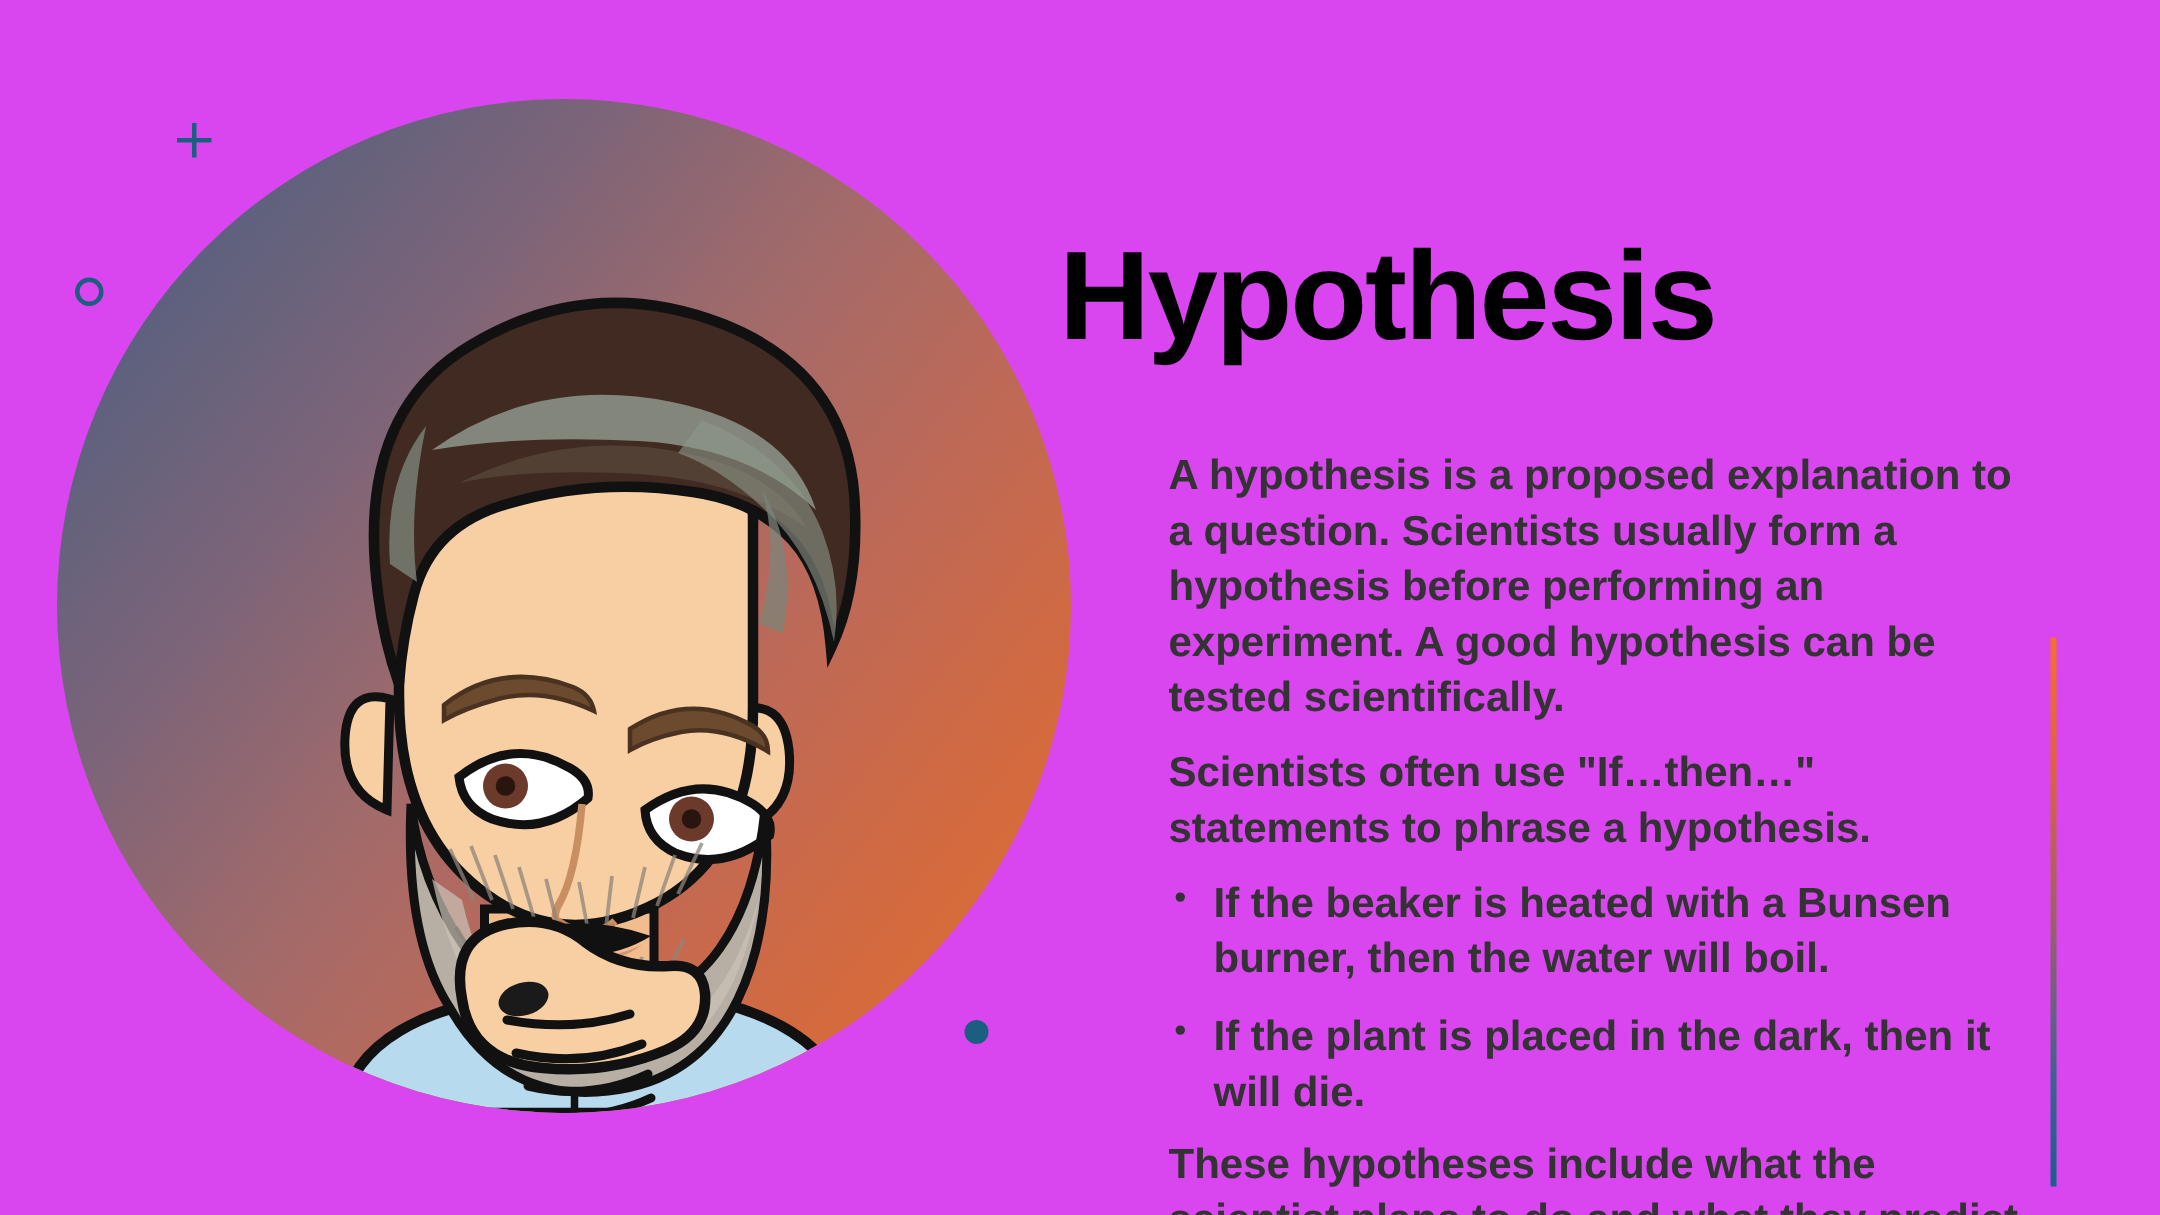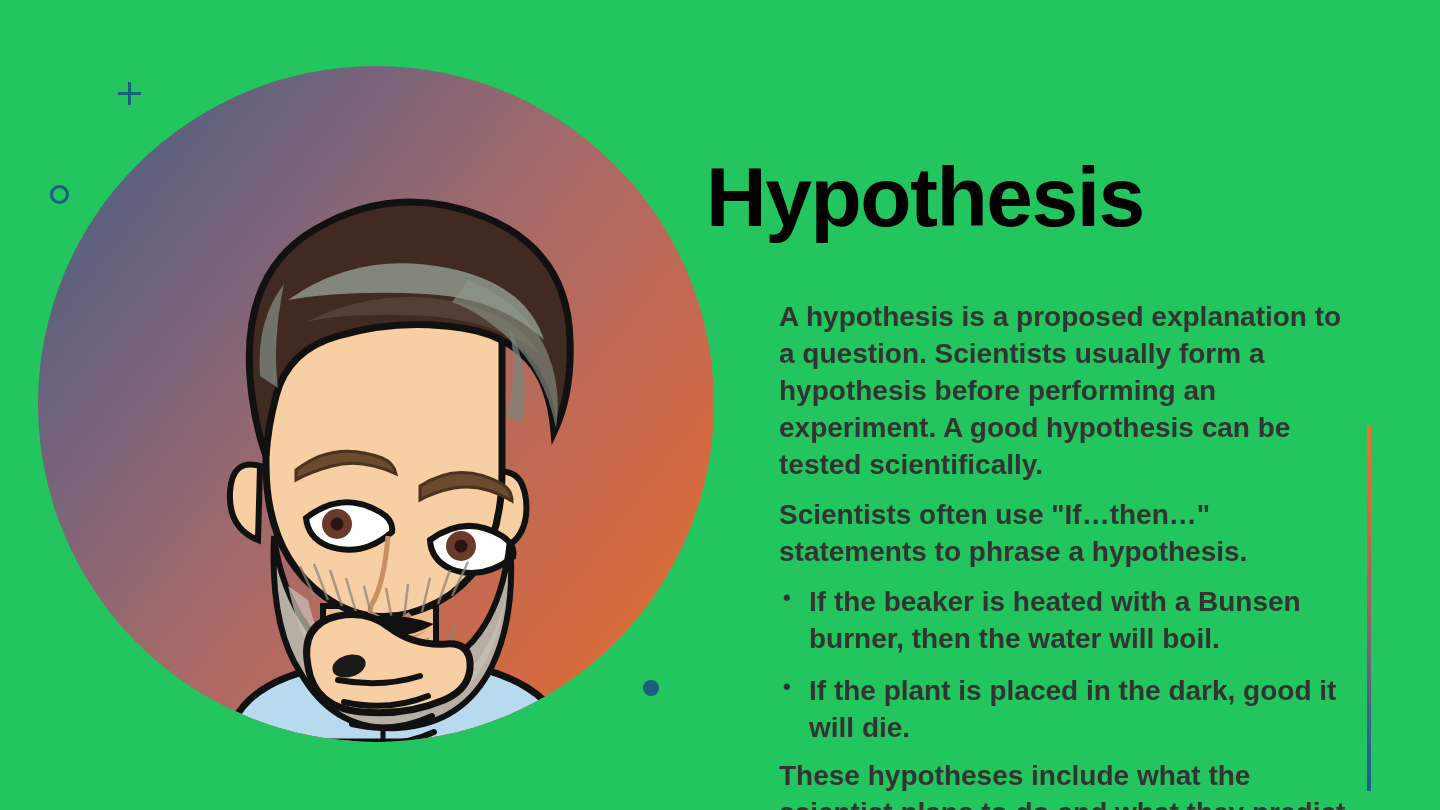--- a/index.html
+++ b/index.html
@@ -13,21 +13,21 @@
   body {
     background: #ffffff;
     font-family: "Liberation Sans", sans-serif;
     position: relative;
   }
 
   .slide {
     position: relative;
     width: 1440px;
     height: 810px;
-    background: #22c55e;
+    background: #d946ef;
     overflow: hidden;
   }
 
   
   .deco-plus {
     position: absolute;
     left: 118px;
     top: 82px;
     width: 23px;
     height: 23px;
@@ -247,18 +247,18 @@
     </svg>
   </div>
 
   <h1 class="title">Hypothesis</h1>
 
   <div class="body-col">
     <p class="para">A hypothesis is a proposed explanation to a question. Scientists usually form a hypothesis before performing an experiment. A good hypothesis can be tested scientifically.</p>
     <p class="para">Scientists often use "If…then…" statements to phrase a hypothesis.</p>
     <ul class="bullets">
       <li>If the beaker is heated with a Bunsen burner, then the water will boil.</li>
-      <li>If the plant is placed in the dark, good it will die.</li>
+      <li>If the plant is placed in the dark, then it will die.</li>
     </ul>
     <p class="para para-last">These hypotheses include what the scientist plans to do and what they predict will happen as a result.</p>
   </div>
 
 </div>
 
 </body></html>

